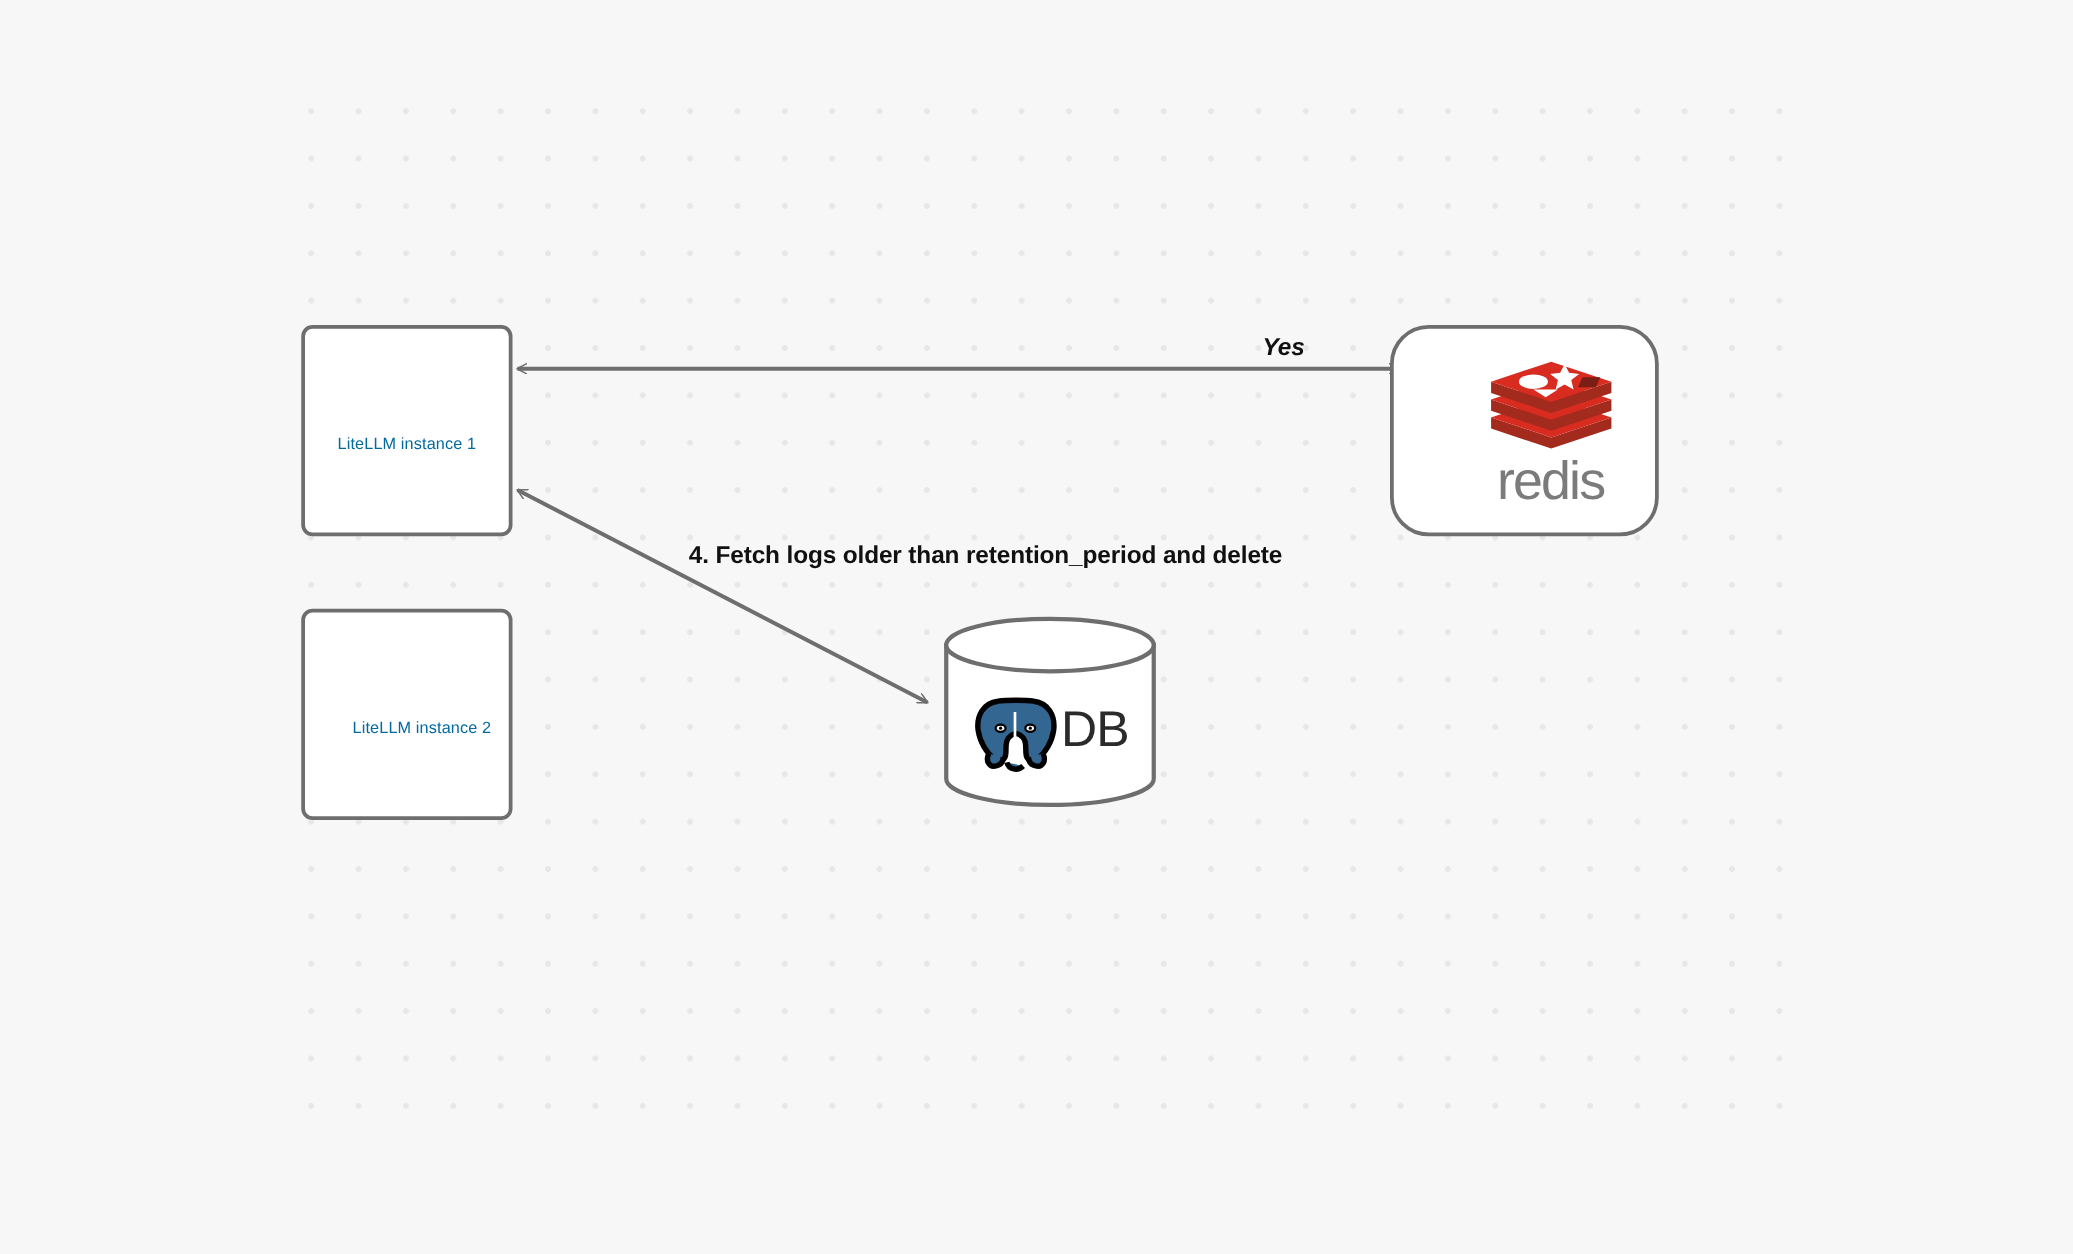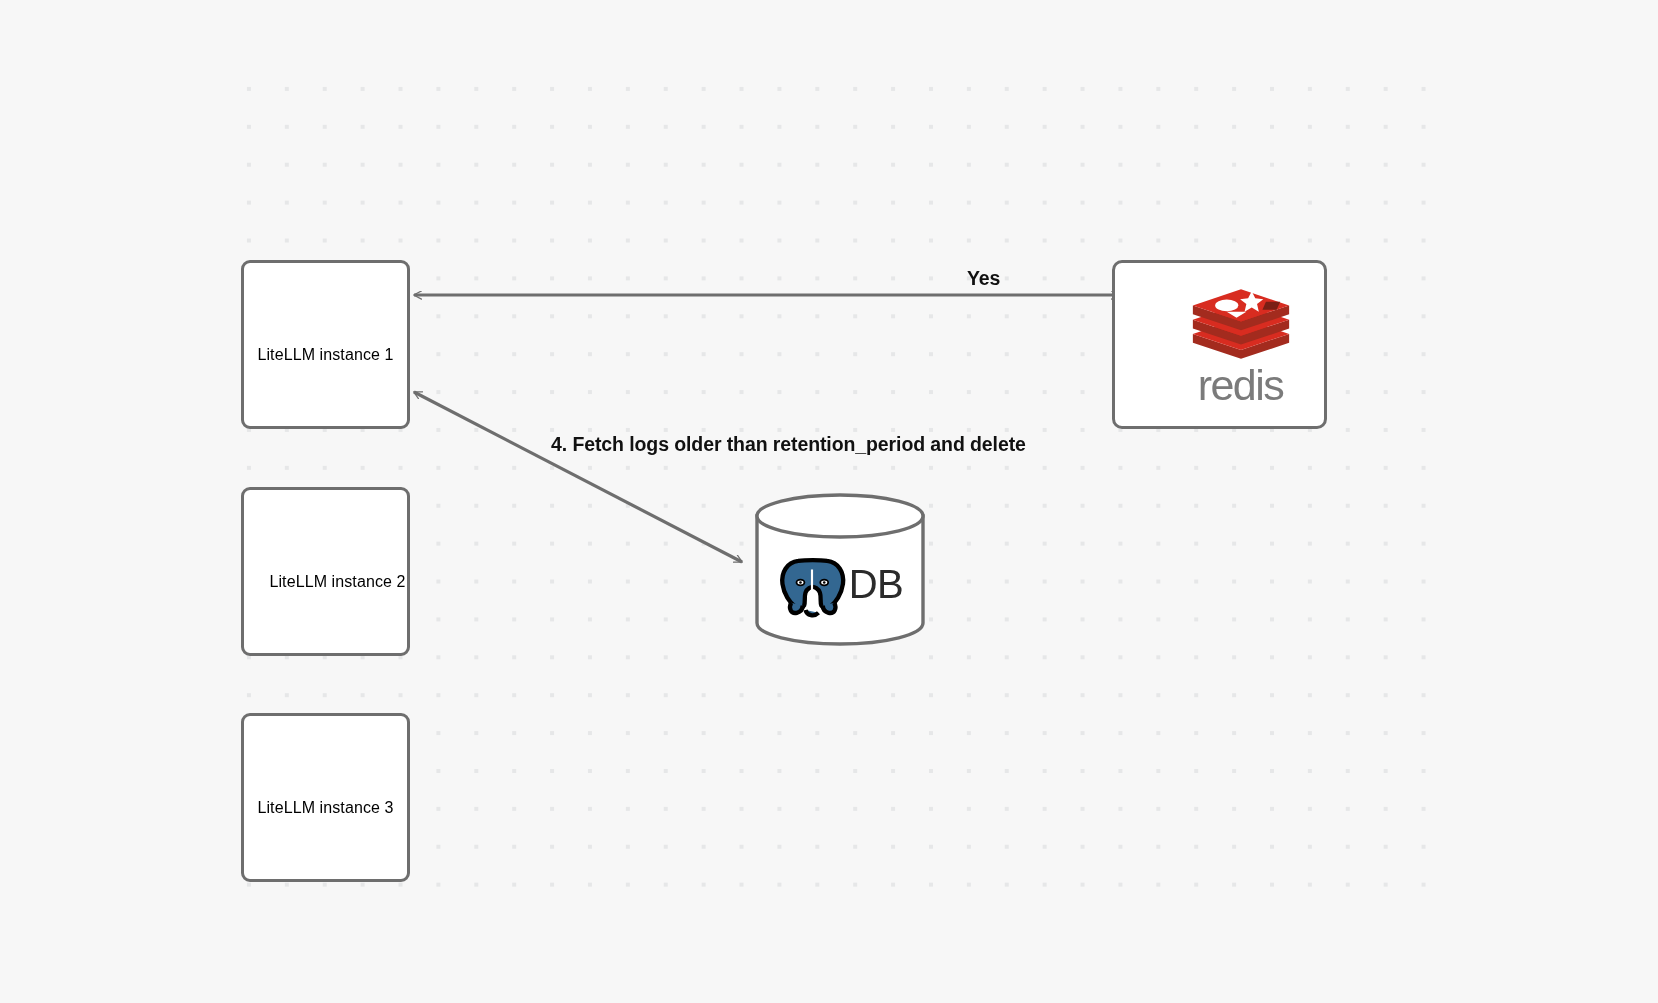--- a/index.html
+++ b/index.html
@@ -29,41 +29,41 @@
     position: absolute;
     background: #ffffff;
     border: 3.4px solid #6e6e6e;
     border-radius: 9px;
     box-sizing: border-box;
     display: flex;
     align-items: center;
     justify-content: center;
   }
   .node-box .node-label {
-    font-size: 16px;
-    color: #000000;
+    font-size: 13px;
+    color: #0369a1;
     font-family: "Liberation Sans", sans-serif;
     letter-spacing: 0.1px;
     white-space: nowrap;
     line-height: 1;
     margin-top: 20px;
   }
   #node-litellm-1 { left: 241px; top: 260px;  width: 169px; height: 169px; }
   #node-litellm-2 { left: 241px; top: 487px;  width: 169px; height: 169px; padding-left: 24px; }
   #node-litellm-3 { left: 241px; top: 713px;  width: 169px; height: 169px; }
 
   #node-redis {
     position: absolute;
     left: 1112px;
     top: 260px;
     width: 215px;
     height: 169px;
     background: #ffffff;
     border: 3.4px solid #6e6e6e;
-    border-radius: 10px;
+    border-radius: 31px;
     box-sizing: border-box;
     display: flex;
     flex-direction: column;
     align-items: center;
     justify-content: center;
     padding-left: 42px;
   }
   #redis-logo-wrap {
     display: flex;
     flex-direction: column;
@@ -125,21 +125,21 @@
     position: absolute;
     font-family: "Liberation Sans", sans-serif;
     font-weight: bold;
     color: #111111;
     font-size: 19.5px;
     white-space: nowrap;
     line-height: 1;
     letter-spacing: -0.1px;
   }
   #edge1-label  { left: 476px; top: 269px; }
-  #edge1-answer { left: 967px; top: 269px; }
+  #edge1-answer { left: 1010px; top: 269px; font-style: italic; }
   #edge2-label  { left: 551px; top: 435px; }
 </style>
 </head>
 <body>
 
 <div id="canvas">
 
   <div id="dotgrid"></div>
 
   <svg class="edge-svg" viewBox="0 0 1658 1003">
@@ -165,23 +165,20 @@
   <div class="edge-label" id="edge2-label">4.  Fetch logs older than retention_period and delete</div>
 
   <div class="node-box" id="node-litellm-1">
     <span class="node-label">LiteLLM instance 1</span>
   </div>
 
   <div class="node-box" id="node-litellm-2">
     <span class="node-label">LiteLLM instance 2</span>
   </div>
 
-  <div class="node-box" id="node-litellm-3">
-    <span class="node-label">LiteLLM instance 3</span>
-  </div>
 
   <div id="node-redis">
     <div id="redis-logo-wrap">
       <svg width="108" height="82" viewBox="0 0 120 92">
 
         <path d="M60 84 L6 66 L6 56 L60 74 L114 56 L114 66 Z" fill="#a32b1e"></path>
         <path d="M6 56 L60 38 L114 56 L60 74 Z" fill="#d82c20"></path>
 
         <path d="M60 68 L6 50 L6 40 L60 58 L114 40 L114 50 Z" fill="#a32b1e"></path>
         <path d="M6 40 L60 22 L114 40 L60 58 Z" fill="#d82c20"></path>

